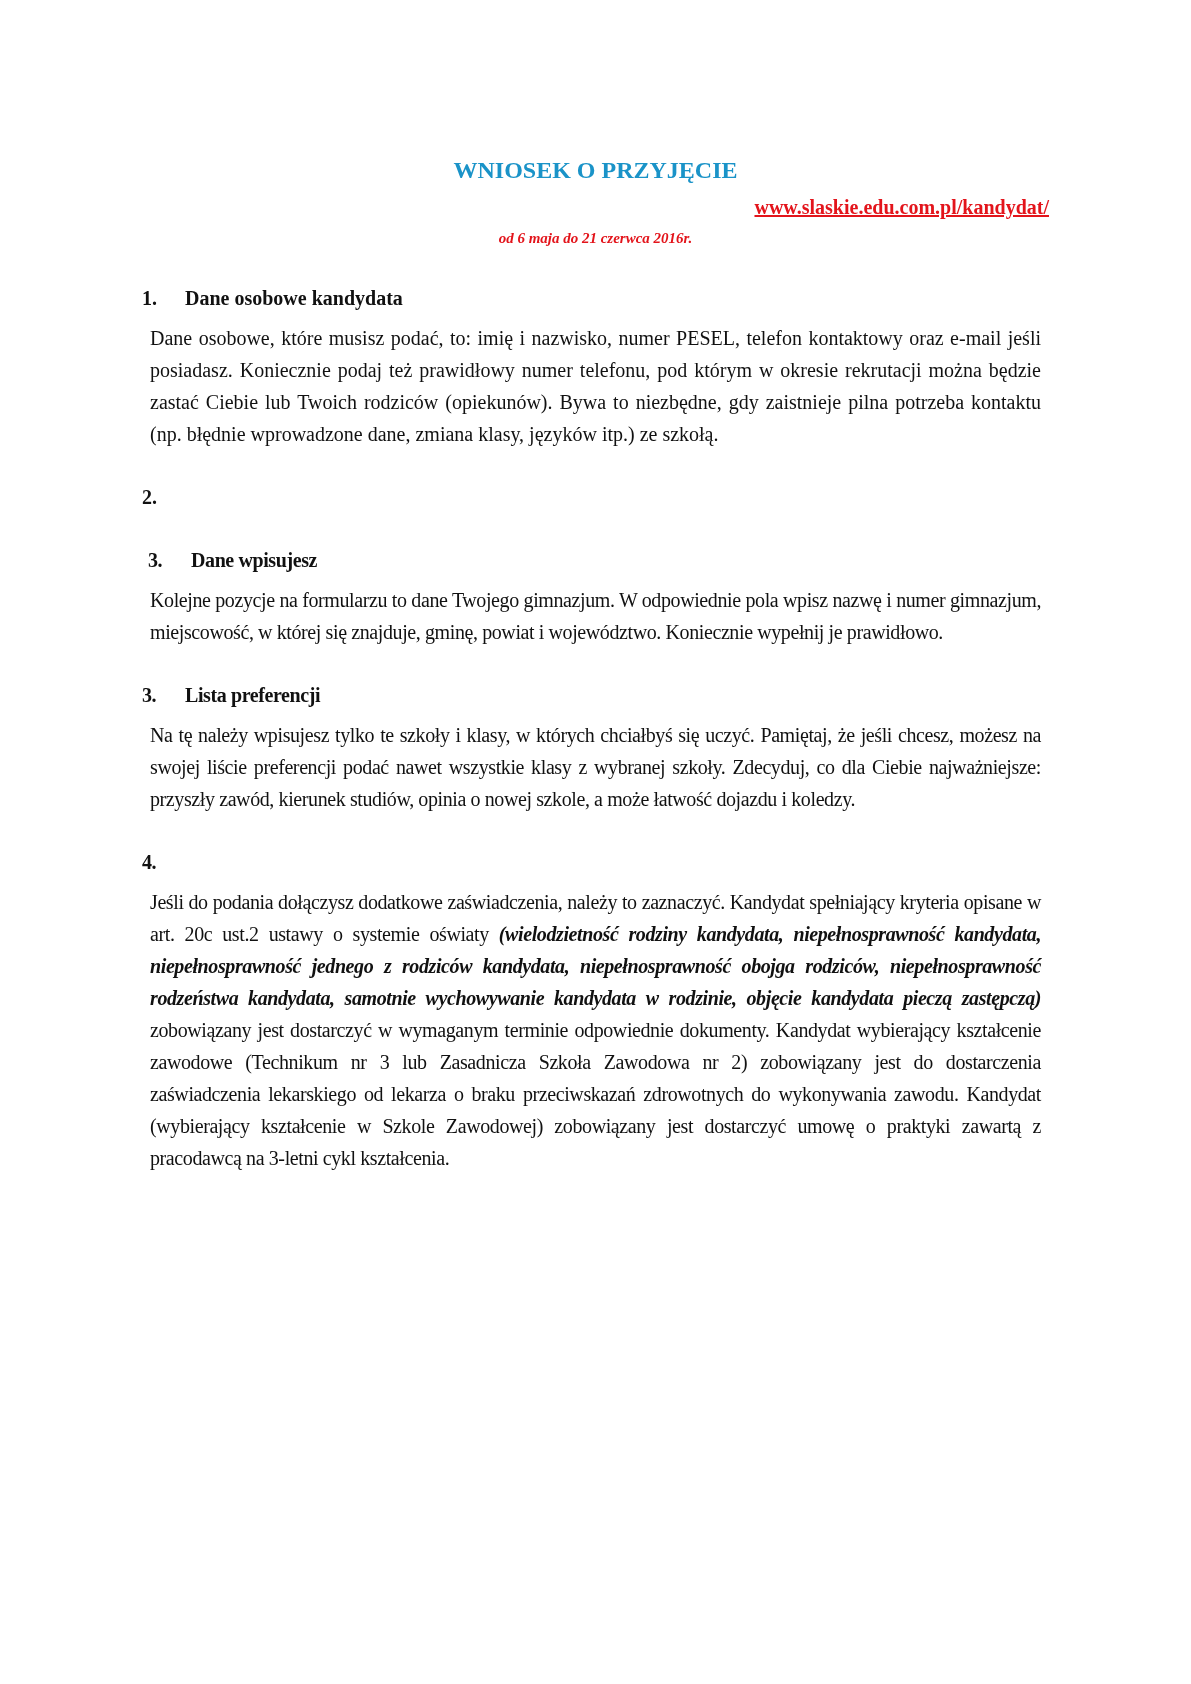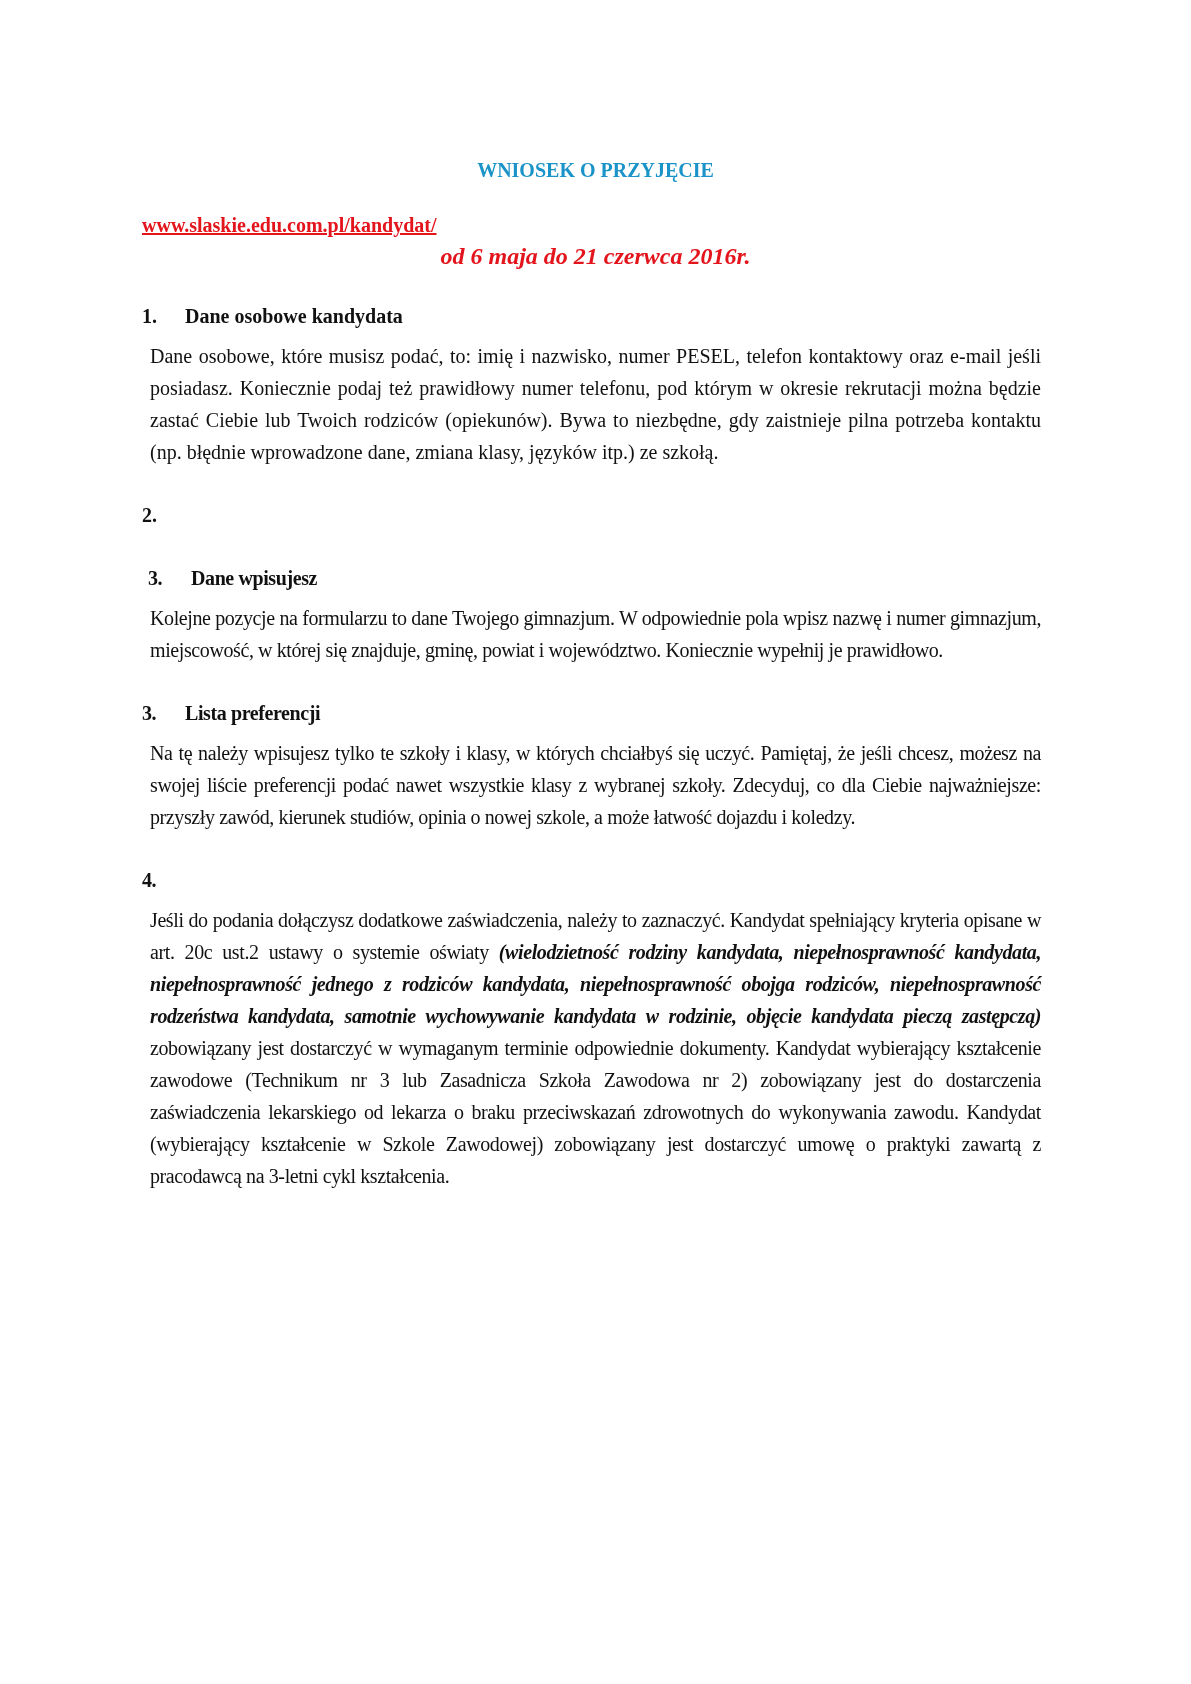--- a/index.html
+++ b/index.html
@@ -18,42 +18,42 @@
     .page {
       position: absolute;
       left: 142px;
       top: 150px;
       width: 907px;
     }
     .title {
       text-align: center;
       color: #1a93c8;
       font-weight: bold;
-      font-size: 20px;
+      font-size: 24px;
       line-height: 40px;
       margin: 0;
     }
     .link {
-      text-align: left;
-      margin-top: 20px;
+      text-align: right;
+      margin-top: 2px;
       font-size: 20px;
       line-height: 30px;
       font-weight: bold;
     }
     .link a {
       color: #e3141b;
       text-decoration: underline;
       text-decoration-thickness: 2px;
     }
     .dates {
       text-align: center;
       color: #e3141b;
       font-weight: bold;
       font-style: italic;
-      font-size: 24px;
+      font-size: 15px;
       line-height: 32px;
     }
     .section {
       margin-top: 31px;
     }
     .section.first {
       margin-top: 28px;
     }
     .heading {
       font-weight: bold;

